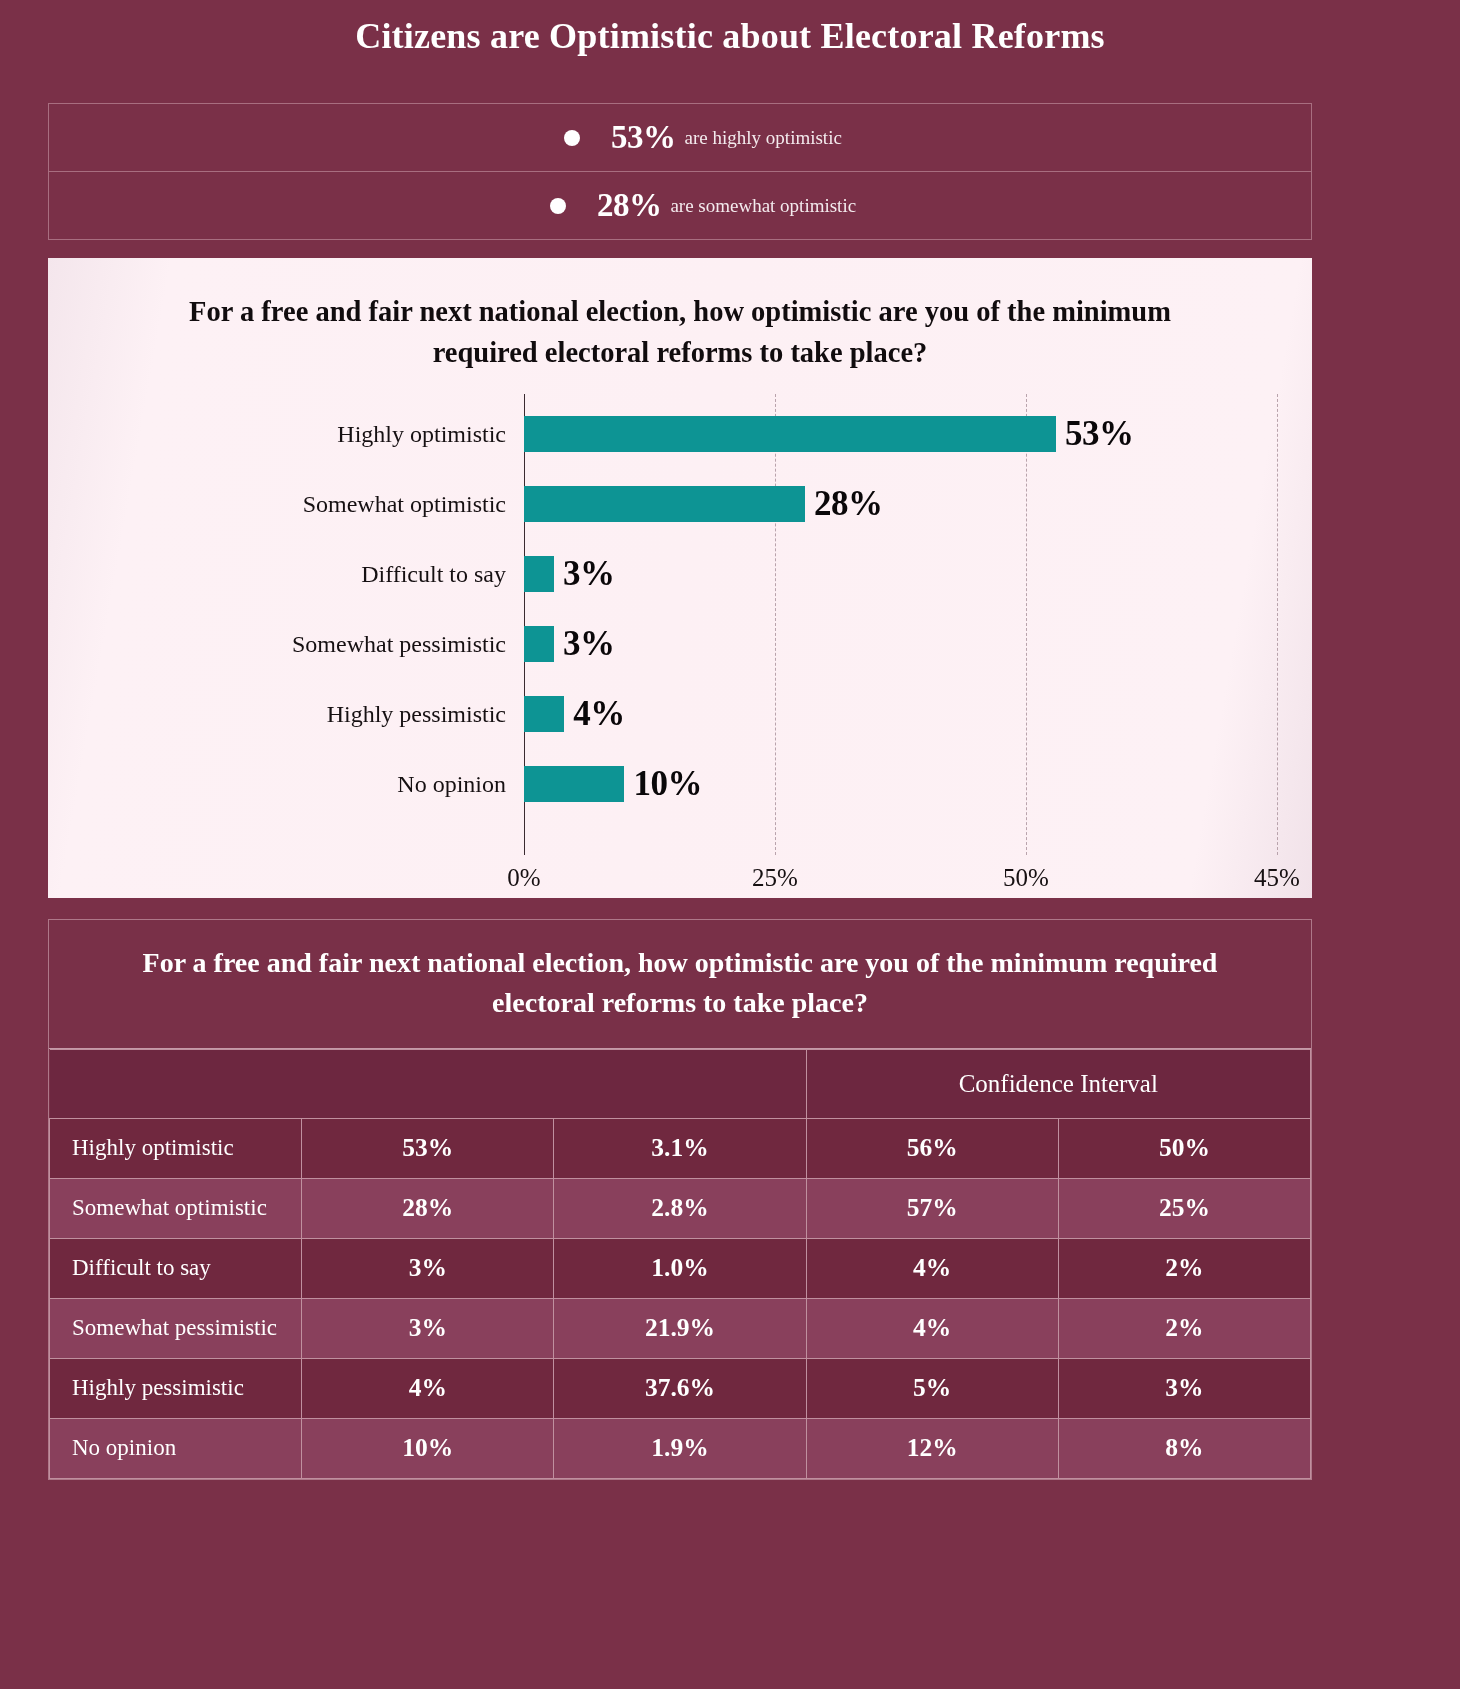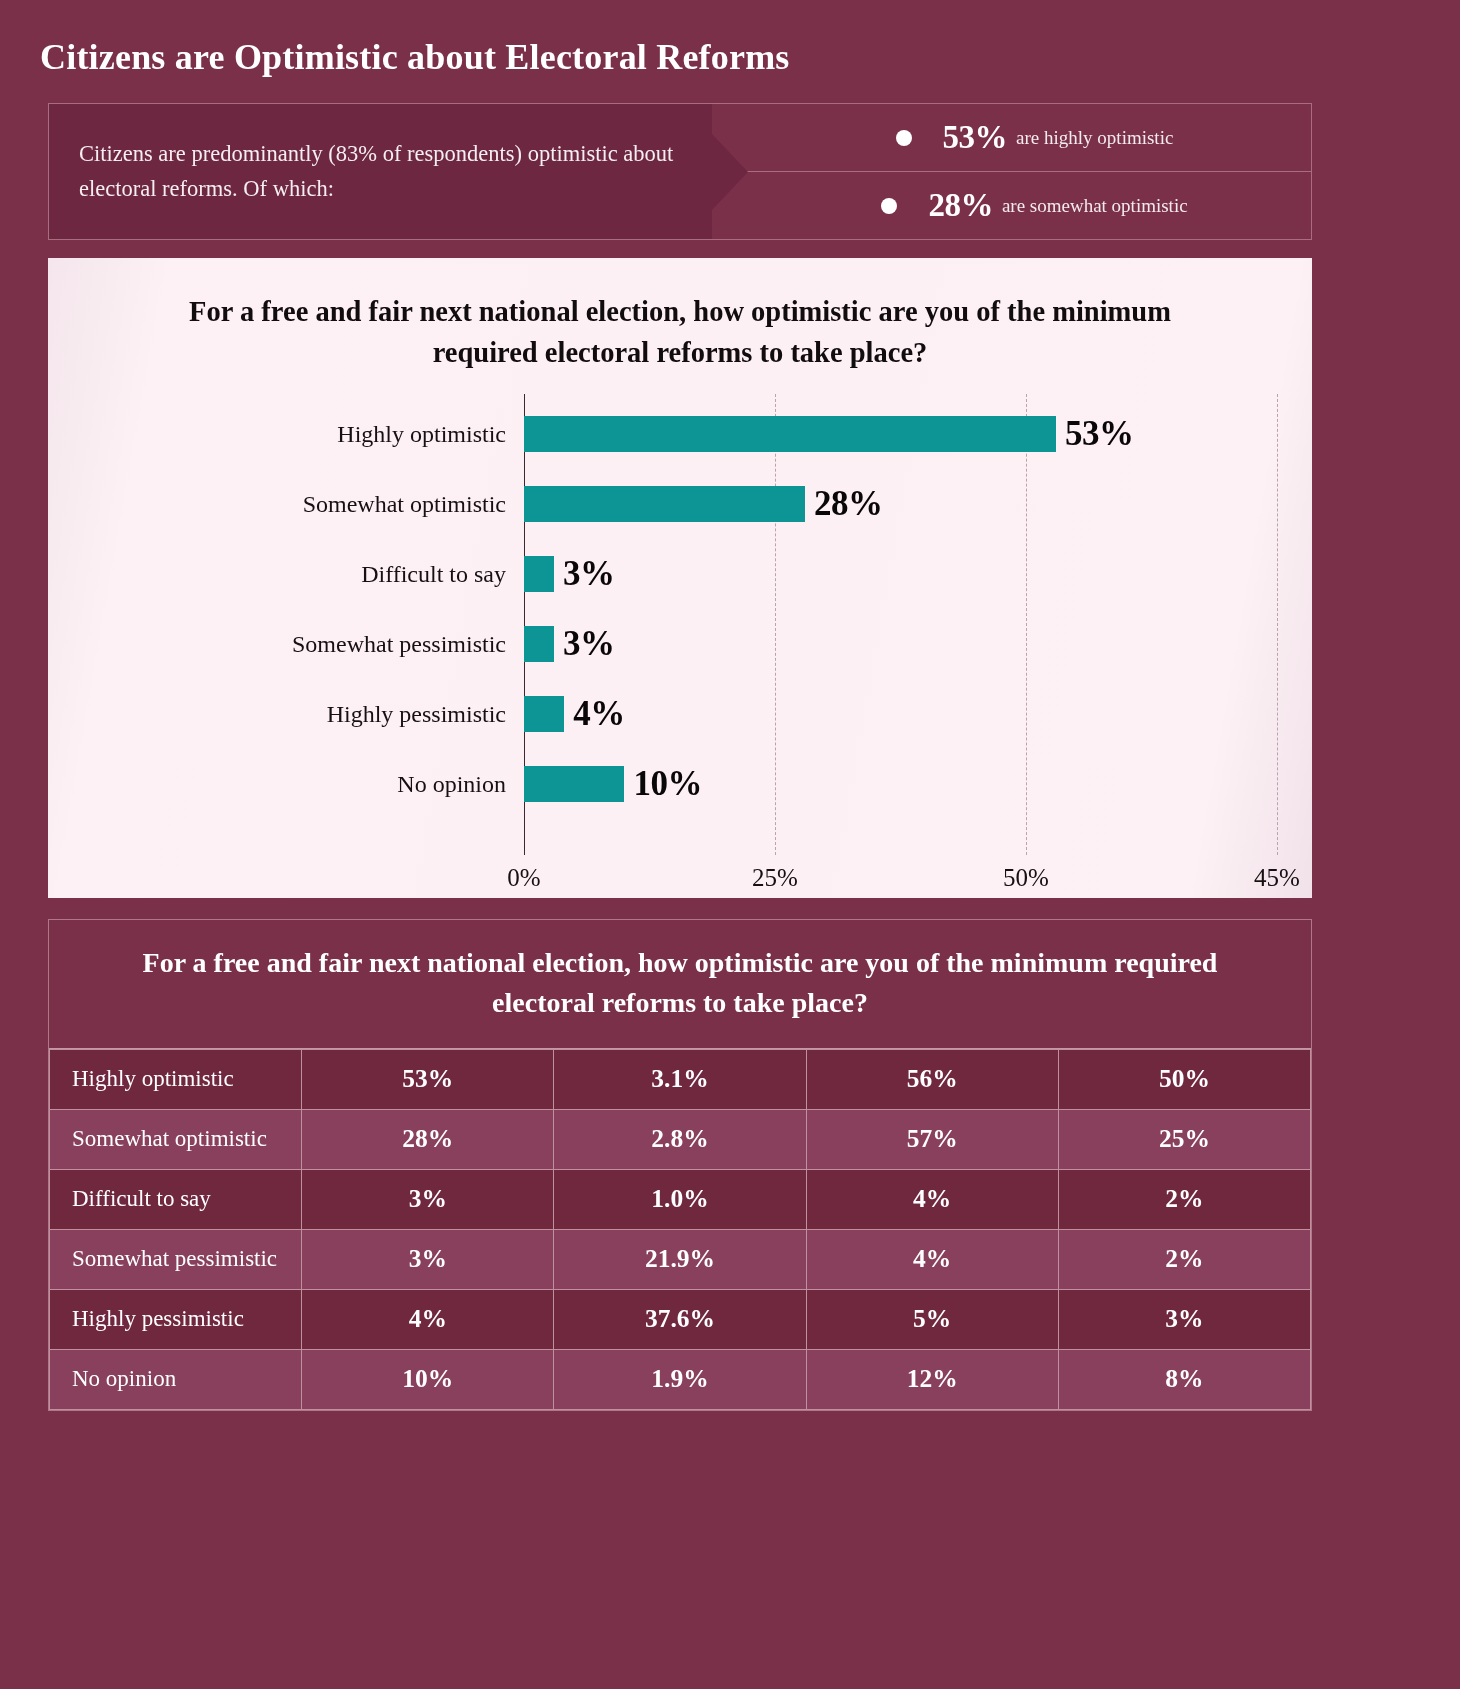--- a/index.html
+++ b/index.html
@@ -10,28 +10,28 @@
     width: 1460px;
     height: 1689px;
     background: #7a3048;
     font-family: "Liberation Serif", serif;
     overflow: hidden;
     position: relative;
   }
 
   
   .main-title {
+    text-align: center;
     color: #ffffff;
     font-weight: bold;
     font-size: 36px;
     letter-spacing: 0.2px;
-    padding-top: 38px;
+    padding-top: 17px;
     line-height: 1.1;
     font-family: "Liberation Serif", serif;
-    margin-left: 40px;
   }
 
   
   .callout {
     position: absolute;
     left: 48px;
     top: 103px;
     width: 1264px;
     height: 137px;
     border: 1px solid #a86e80;
@@ -256,23 +256,20 @@
   table.data tr.odd td { background: #70283f; }
   table.data tr.even td { background: #89405c; }
   table.data tbody tr { height: 60px; }
 </style>
 </head>
 <body>
 
 <div class="main-title">Citizens are Optimistic about Electoral Reforms</div>
 
 <div class="callout">
-  <div class="callout-left">
-    <div class="callout-left-text">Citizens are predominantly (83% of respondents) optimistic about electoral reforms. Of which:</div>
-  </div>
   <div class="callout-right">
     <div class="callout-row">
       <span class="bullet-dot"></span>
       <span class="callout-pct">53%</span>
       <span class="callout-desc">are highly optimistic</span>
     </div>
     <div class="callout-row">
       <span class="bullet-dot"></span>
       <span class="callout-pct">28%</span>
       <span class="callout-desc">are somewhat optimistic</span>
@@ -321,20 +318,24 @@
         <div class="bar-rect" style="width: 100.4px; background: rgb(13, 148, 148);"></div>
         <div class="bar-value" style="left: 585.4px;">10%</div>
       </div>
     </div>
 </div>
 
 <div class="table-panel">
   <div class="table-head-title">For a free and fair next national election, how optimistic are you of the minimum required electoral reforms to take place?</div>
   <table class="data">
     <thead>
+      <tr>
+        <th class="blank-span" colspan="3"></th>
+        <th class="ci-span" colspan="2">Confidence Interval</th>
+      </tr>
     </thead>
     <tbody id="table-body">
         <tr class="odd">
           <td class="rowlabel">Highly optimistic</td>
           <td class="val">53%</td>
           <td class="val">3.1%</td>
           <td class="val">56%</td>
           <td class="val">50%</td>
         </tr>
         <tr class="even">

